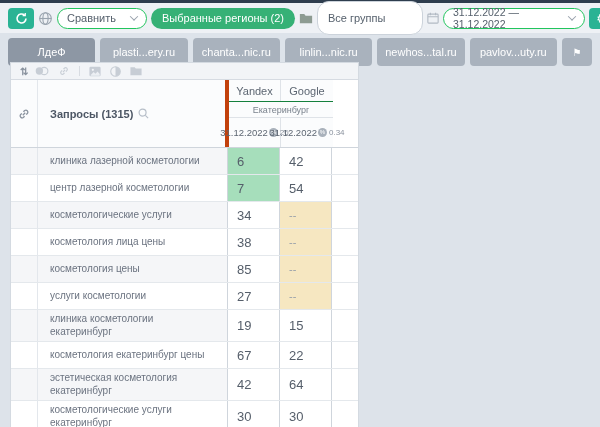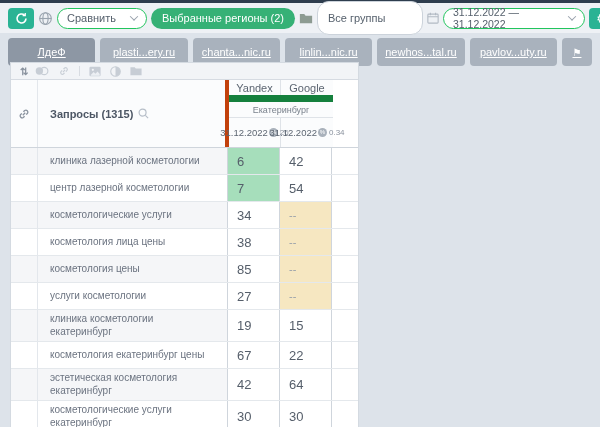--- a/index.html
+++ b/index.html
@@ -38,21 +38,21 @@
   .pill-input {
     height:21px; background:#fff; border:1px solid #ccd3db; border-radius:12px;
     padding:16px 10px; font-size:11px; color:#55606c; display:flex; align-items:center; flex:none;
   }
 
   
   .tabs-row { display:flex; gap:5px; padding:5px 8px 4px; }
   .tab {
     flex:1; height:28px; border-radius:4px; background:#a9b2bd; color:#fff;
     font-size:11px; display:flex; align-items:center; justify-content:center;
-    white-space:nowrap; overflow:hidden; cursor:pointer;text-decoration:underline;
+    white-space:nowrap; overflow:hidden; cursor:pointer;
   }
   .tab.active { background:#8d97a4; }
   .tab-flag { flex:none; width:30px; }
 
   
   .table-wrap {
     position:absolute; left:10px; top:62px; width:349px; bottom:0;
     border:1px solid #d4dae1; border-bottom:none;
   }
   .t-toolbar {
@@ -67,21 +67,21 @@
   .hdr-left {
     width:218px; flex:none; display:flex; border-right:4px solid #c2410c; background:#fbfcfd;
   }
   .hdr-icon-col {
     width:27px; flex:none; border-right:1px solid #e3e7ec;
     display:flex; align-items:center; justify-content:center; color:#8a939f;
   }
   .hdr-query { flex:1; display:flex; align-items:center; gap:5px; padding-left:12px; }
   .queries-title { font-size:11px; font-weight:bold; color:#4d5765; }
   .hdr-right { width:104px; flex:none; display:flex; flex-direction:column; background:#fbfcfd; }
-  .engines-row { display:flex; height:22px; border-bottom:7px solid #15803d; }
+  .engines-row { display:flex; height:22px; border-bottom:1px solid #15803d; }
   .engine-cell {
     width:52px; font-size:11px; color:#5d6672; display:flex; align-items:center; justify-content:center;
   }
   .engine-cell:first-child { border-right:1px solid #dfe3e8; }
   .region-row {
     height:16px; border-bottom:1px solid #dfe3e8; font-size:9px; color:#7a828d;
     display:flex; align-items:center; justify-content:center;
   }
   .dates-row { display:flex; height:29px; }
   .date-cell {

